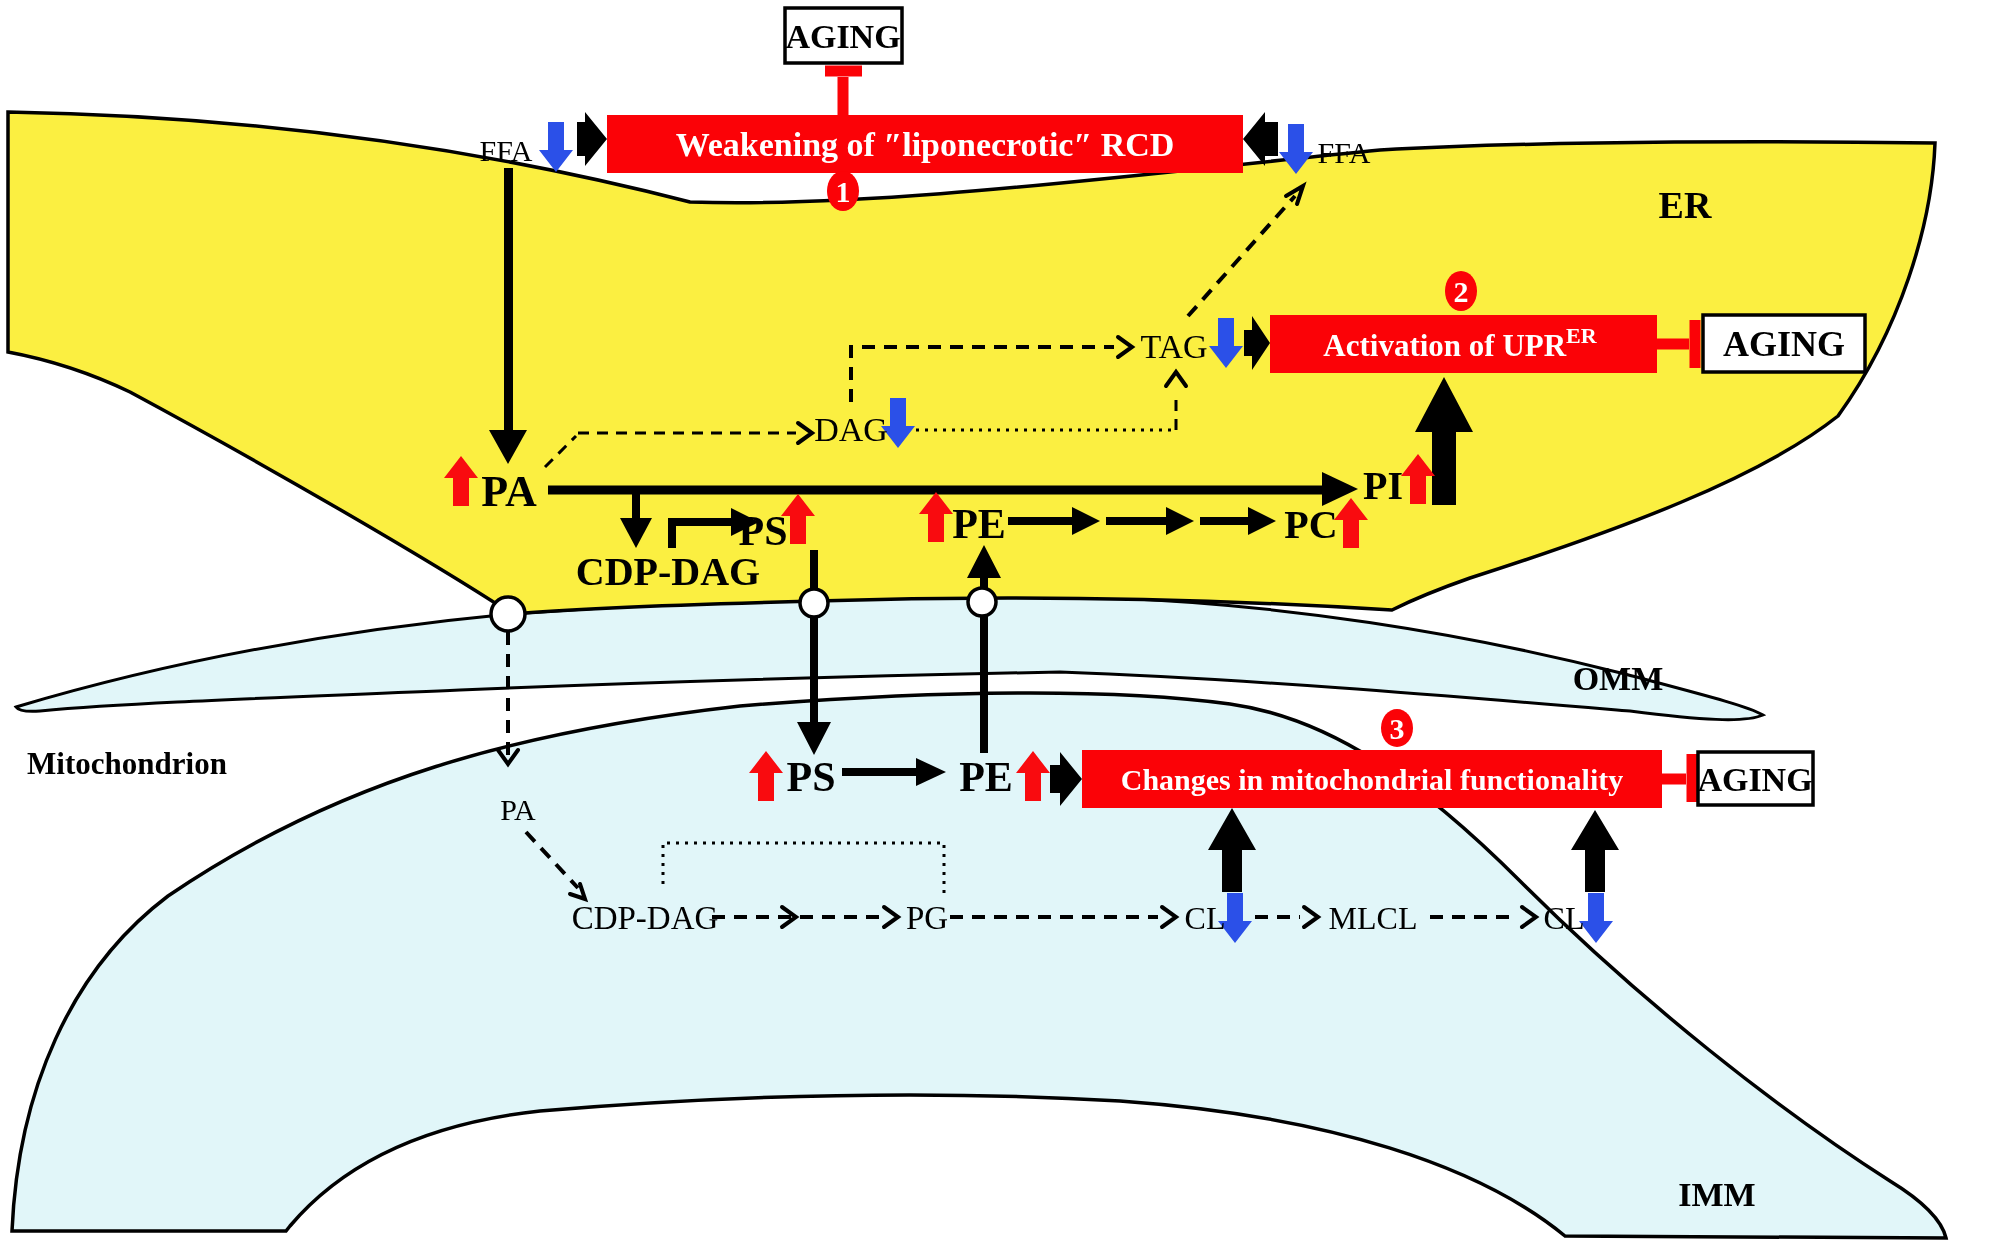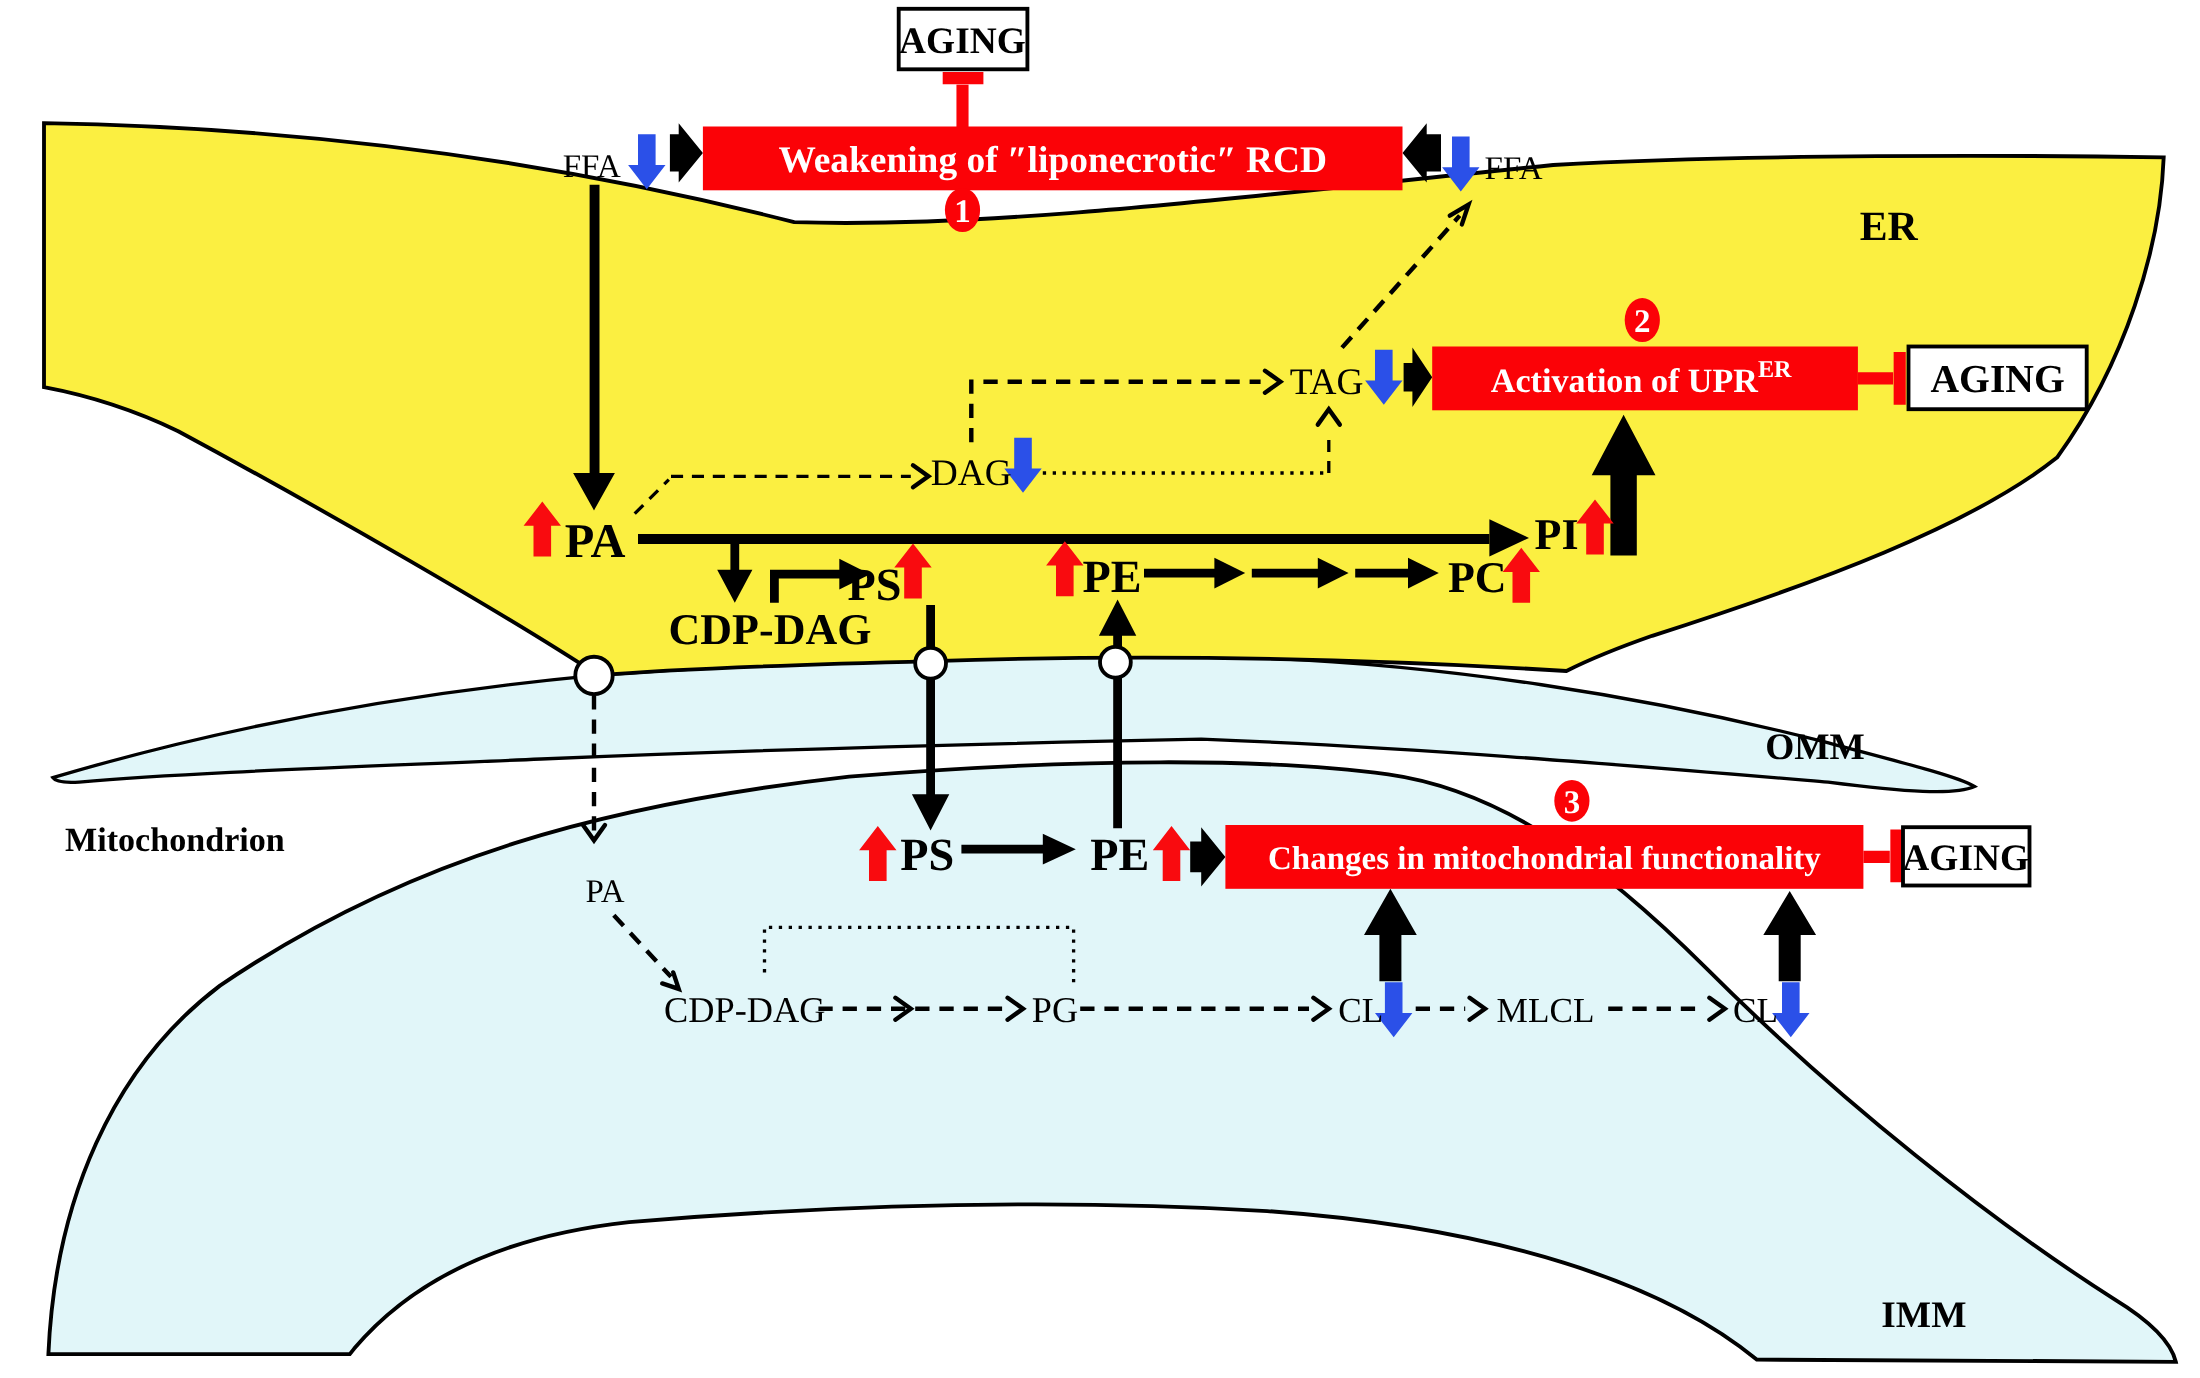--- a/index.html
+++ b/index.html
@@ -1,16 +1,16 @@
 <!DOCTYPE html>
 <html style="--er_yellow: #FBEF41; --membrane_blue: #E1F6F9; --box_red: #FB0207; --arrow_blue: #2B50E8; --arrow_red: #F90B0F;"><head>
 <meta charset="utf-8">
 <style>
   html,body{margin:0;padding:0;background:#fff;}
-  .stage{width:1776px;height:1253px;position:relative;background:#fff;font-family:"Liberation Serif","DejaVu Serif",serif;margin-left:32px;}
+  .stage{width:1776px;height:1253px;position:relative;background:#fff;font-family:"Liberation Serif","DejaVu Serif",serif;}
   svg{display:block;}
   .er-shape{fill:var(--er_yellow);stroke:#000;stroke-width:3.5;}
   .omm-shape{fill:var(--membrane_blue);stroke:#000;stroke-width:3;}
   .mito-shape{fill:var(--membrane_blue);stroke:#000;stroke-width:3.5;}
   .contact{fill:#fff;stroke:#000;stroke-width:3.5;}
   .redbox{fill:var(--box_red);}
   .agingbox{fill:#fff;stroke:#000;stroke-width:3.5;}
   .badge{fill:var(--box_red);}
   .tbar{stroke:var(--box_red);stroke-width:11;fill:none;}
   .blackline{stroke:#000;fill:none;}

